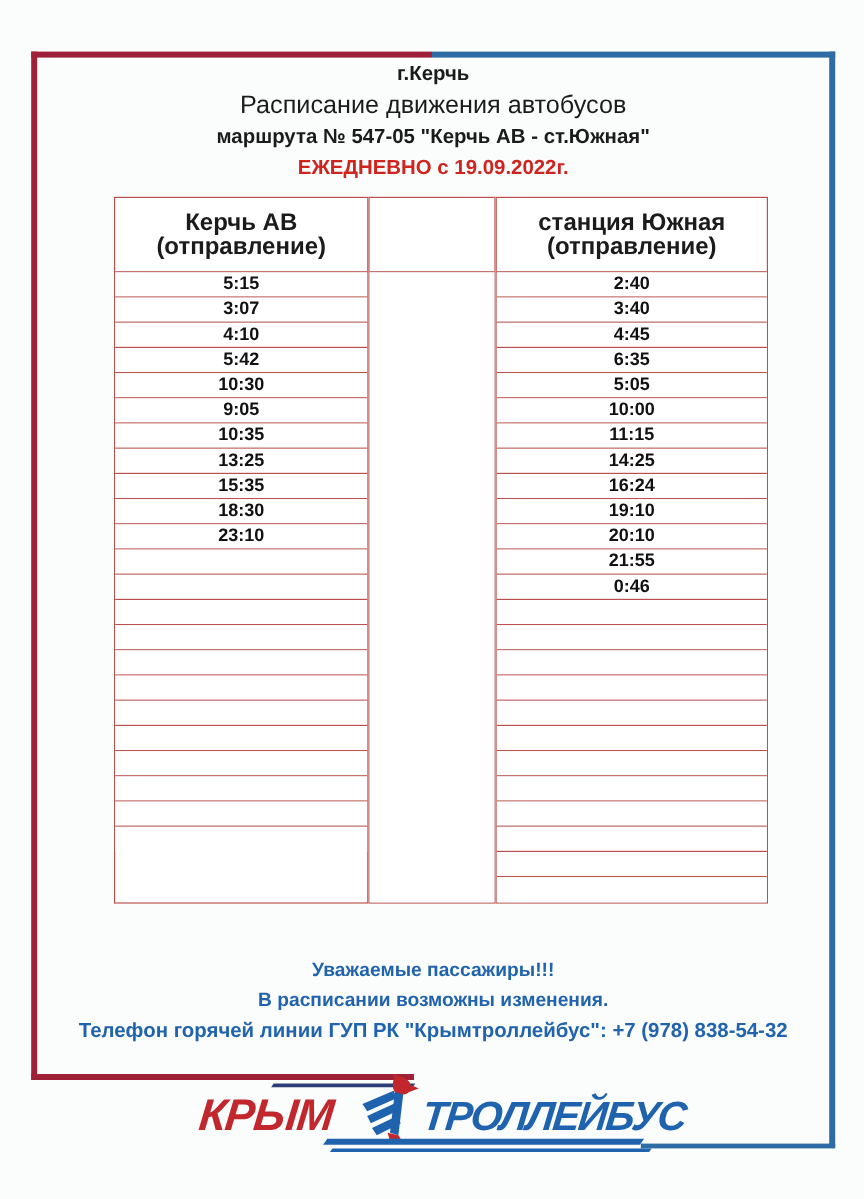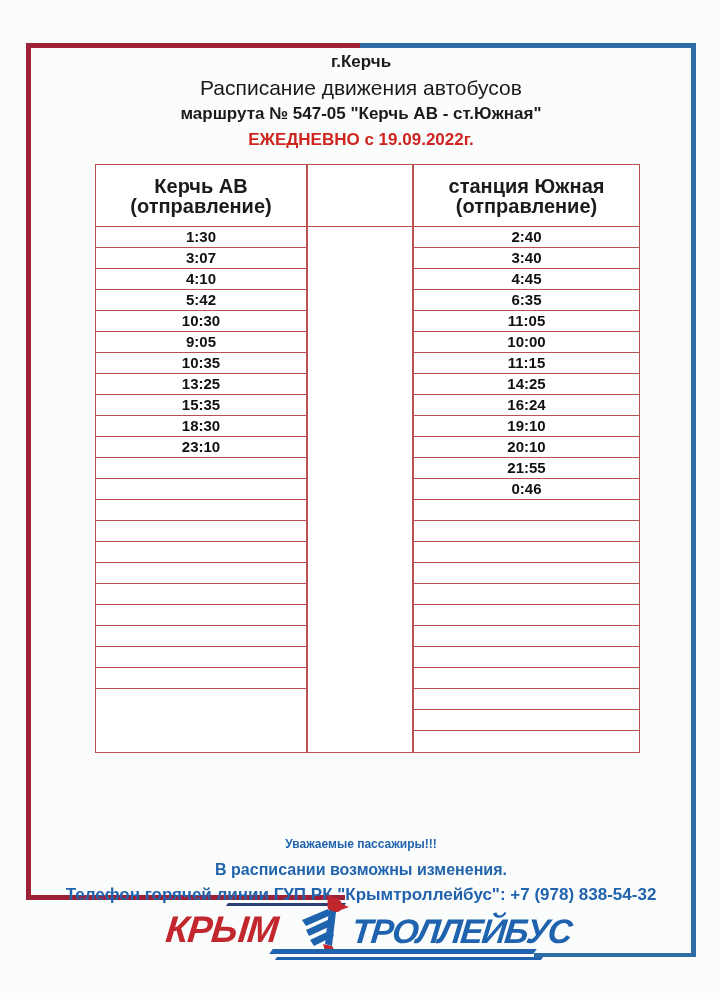--- a/index.html
+++ b/index.html
@@ -42,21 +42,21 @@
   .srow{
     box-sizing:border-box;height:21px;border-bottom:1px solid var(--table-red);
     display:flex;align-items:center;justify-content:center;
     font-size:15px;font-weight:bold;color:#111;line-height:20px;background:#fff;
   }
   .rows .srow:last-child{border-bottom:none;}
   .mid-body{height:525px;background:#fff;}
 
   
   .notes{position:absolute;left:26px;top:796px;width:670px;text-align:center;color:var(--footer-blue);font-weight:bold;}
-  .n1{font-size:12px;line-height:25px;margin-top:36px;}
+  .n1{font-size:16px;line-height:25px;}
   .n2{font-size:16px;line-height:25px;}
   .n3{font-size:17px;line-height:26px;}
 
   
   .logo-accent-navy{left:227px;top:903px;width:118px;height:3px;background:#2c3e78;transform:skewX(-35deg);}
   .logo-word{position:absolute;font-weight:bold;font-style:italic;white-space:nowrap;transform:skewX(-6deg);}
   .logo-krym{left:166px;top:909px;font-size:37px;color:var(--logo-red);letter-spacing:-1px;}
   .logo-troll{left:352px;top:912px;font-size:34px;color:var(--logo-blue);letter-spacing:-1.5px;}
   .logo-bird{position:absolute;left:296px;top:894px;width:54px;height:60px;}
   .logo-under1{left:271px;top:949px;width:264px;height:5px;background:var(--logo-blue);transform:skewX(-35deg);}
@@ -81,21 +81,21 @@
     <div class="h-daily">ЕЖЕДНЕВНО с 19.09.2022г.</div>
   </div>
 
   <div class="sched">
     <div class="scol left">
       <div class="sheader">
         <div>Керчь АВ</div>
         <div>(отправление)</div>
       </div>
       <div class="rows">
-          <div class="srow">1:30</div>
+          <div class="srow">5:15</div>
           <div class="srow">3:07</div>
           <div class="srow">4:10</div>
           <div class="srow">5:42</div>
           <div class="srow">10:30</div>
           <div class="srow">9:05</div>
           <div class="srow">10:35</div>
           <div class="srow">13:25</div>
           <div class="srow">15:35</div>
           <div class="srow">18:30</div>
           <div class="srow">23:10</div>
@@ -120,21 +120,21 @@
     <div class="scol right">
       <div class="sheader">
         <div>станция Южная</div>
         <div>(отправление)</div>
       </div>
       <div class="rows">
           <div class="srow">2:40</div>
           <div class="srow">3:40</div>
           <div class="srow">4:45</div>
           <div class="srow">6:35</div>
-          <div class="srow">11:05</div>
+          <div class="srow">5:05</div>
           <div class="srow">10:00</div>
           <div class="srow">11:15</div>
           <div class="srow">14:25</div>
           <div class="srow">16:24</div>
           <div class="srow">19:10</div>
           <div class="srow">20:10</div>
           <div class="srow">21:55</div>
           <div class="srow">0:46</div>
           <div class="srow empty"></div>
           <div class="srow empty"></div>

